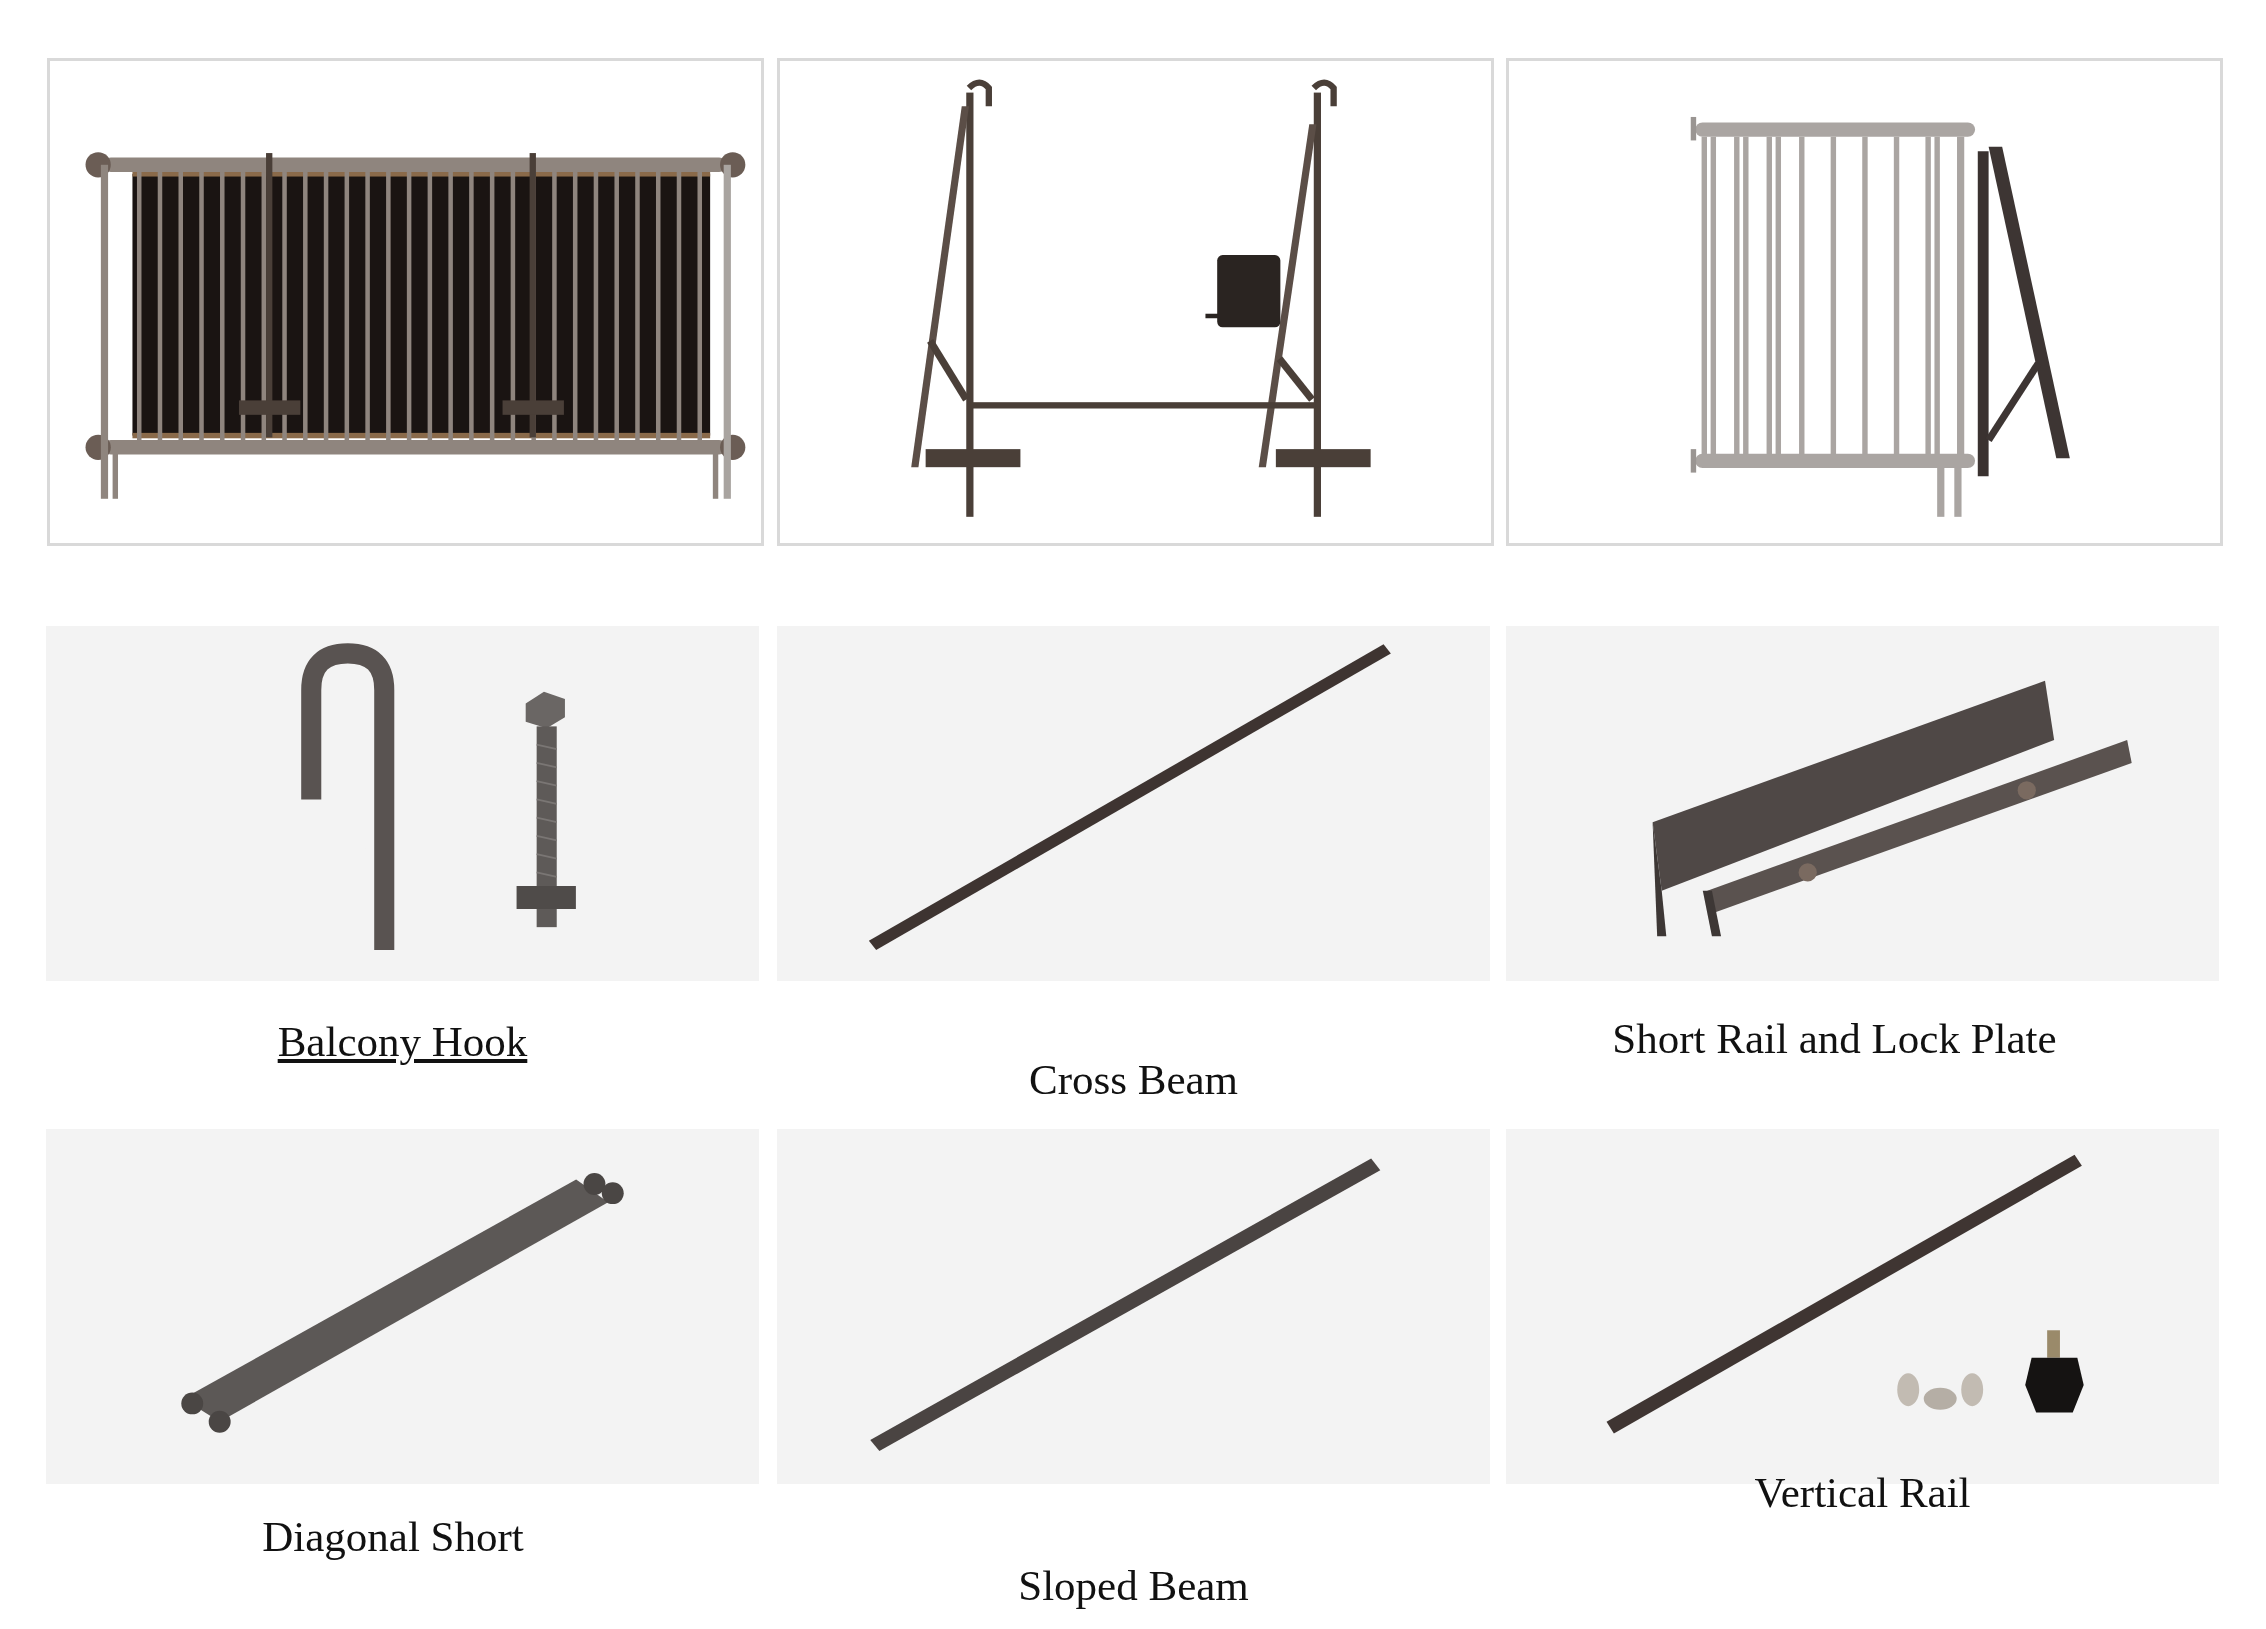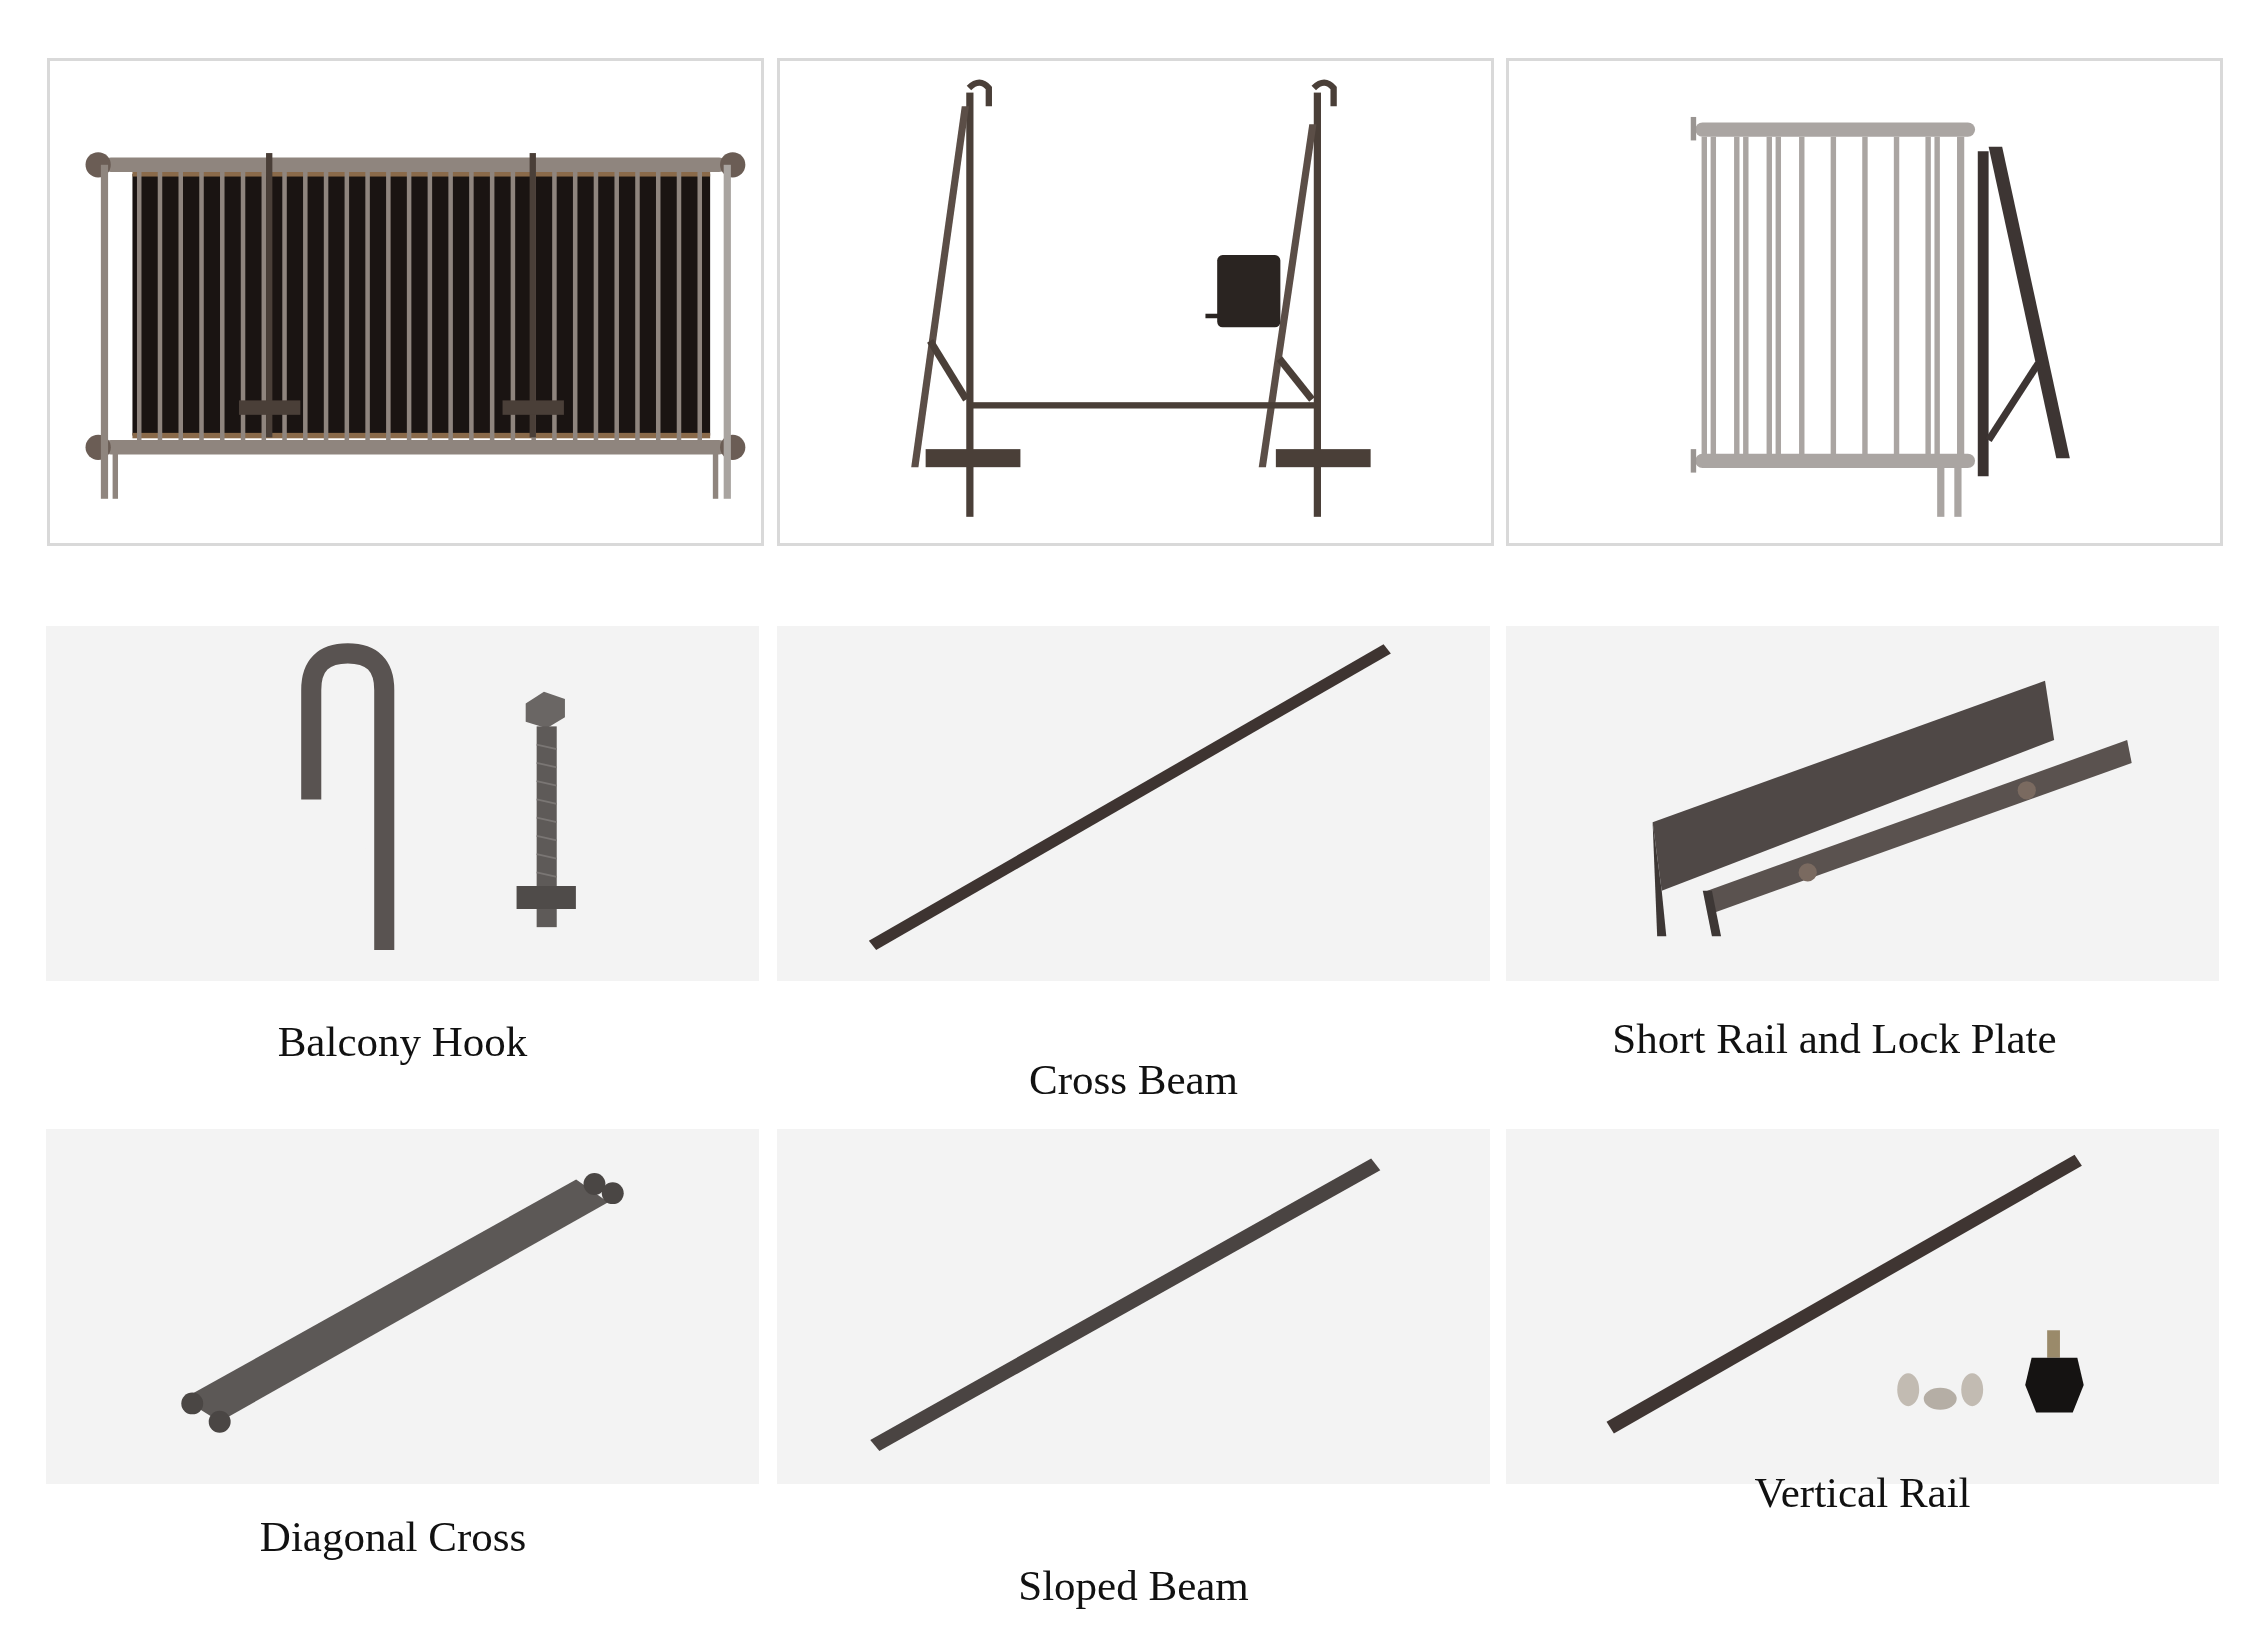--- a/index.html
+++ b/index.html
@@ -156,21 +156,21 @@
   <svg viewBox="0 0 780 389">
     <polygon points="160,215 590,60 600,125 170,290" fill="#4f4846"></polygon>
     <polygon points="160,215 170,290 175,340 165,340" fill="#3d3735"></polygon>
     <polygon points="220,290 680,125 685,150 225,315" fill="#5a524f"></polygon>
     <polygon points="215,290 225,340 235,340 225,290" fill="#3d3735"></polygon>
     <circle cx="330" cy="270" r="10" fill="#7a6a60"></circle>
     <circle cx="570" cy="180" r="10" fill="#7a6a60"></circle>
   </svg>
 </div>
 
-<div class="caption" style="left:46px;top:1020px;width:713px;">Balcony Hook</div>
+<div class="caption" style="left:46px;top:1020px;width:713px;text-decoration:underline;">Balcony Hook</div>
 <div class="caption" style="left:777px;top:1018px;width:713px;margin-top:40px;">Cross Beam</div>
 <div class="caption" style="left:1478px;top:1017px;width:713px;">Short Rail and Lock Plate</div>
 
 <div class="part-panel" style="left:46px;top:1129px;width:713px;height:355px;">
   <svg viewBox="0 0 780 388">
     <polygon points="150,295 190,320 615,80 580,55" fill="#5c5856"></polygon>
     <circle cx="160" cy="300" r="12" fill="#4a4644"></circle>
     <circle cx="190" cy="320" r="12" fill="#4a4644"></circle>
     <circle cx="600" cy="60" r="12" fill="#4a4644"></circle>
     <circle cx="620" cy="70" r="12" fill="#4a4644"></circle>
@@ -191,16 +191,16 @@
       <ellipse cx="440" cy="285" rx="12" ry="18" fill="#c2bbb2"></ellipse>
       <ellipse cx="510" cy="285" rx="12" ry="18" fill="#c2bbb2"></ellipse>
     </g>
     <g>
       <rect x="592" y="220" width="14" height="30" fill="#9a8a6a"></rect>
       <polygon points="575,250 625,250 632,280 620,310 580,310 568,280" fill="#151312"></polygon>
     </g>
   </svg>
 </div>
 
-<div class="caption" style="left:46px;top:1515px;width:694px;">Diagonal Cross</div>
+<div class="caption" style="left:46px;top:1515px;width:694px;">Diagonal Short</div>
 <div class="caption" style="left:777px;top:1516px;width:713px;margin-top:48px;">Sloped Beam</div>
 <div class="caption" style="left:1506px;top:1471px;width:713px;">Vertical Rail</div>
 
 
 </body></html>

